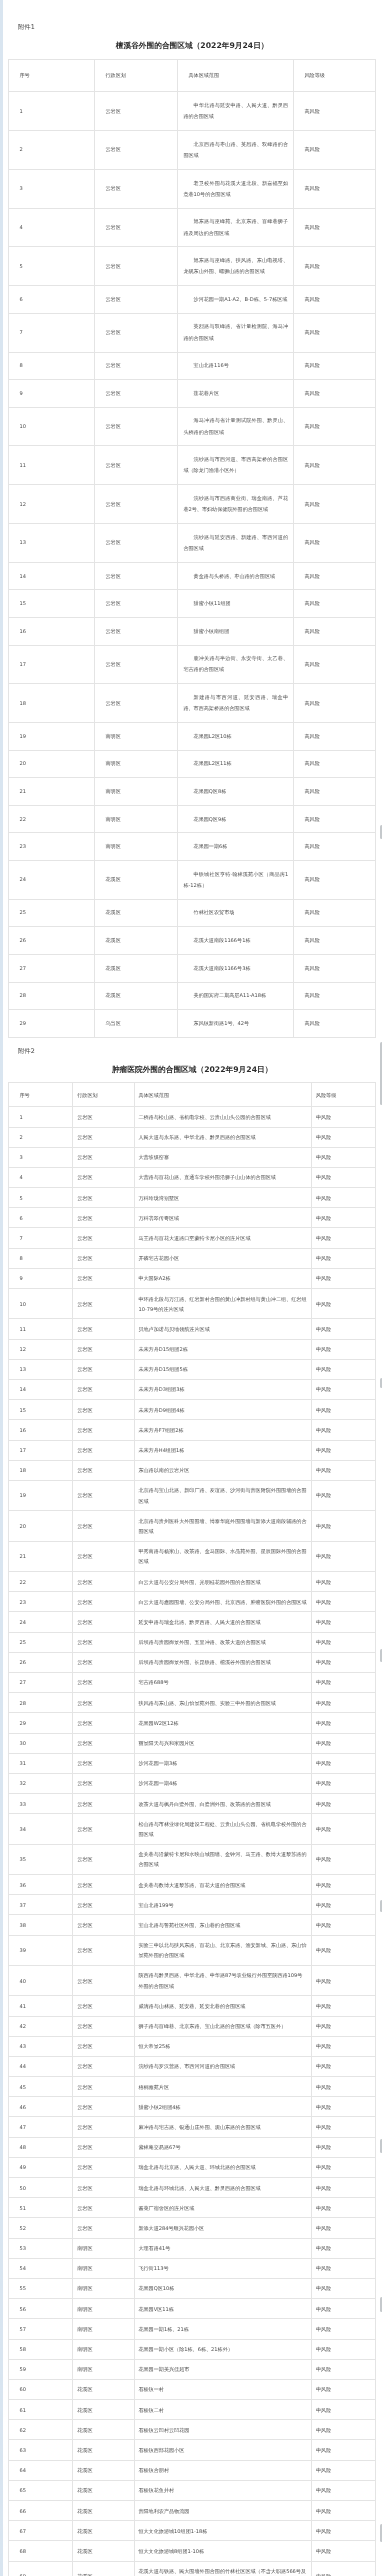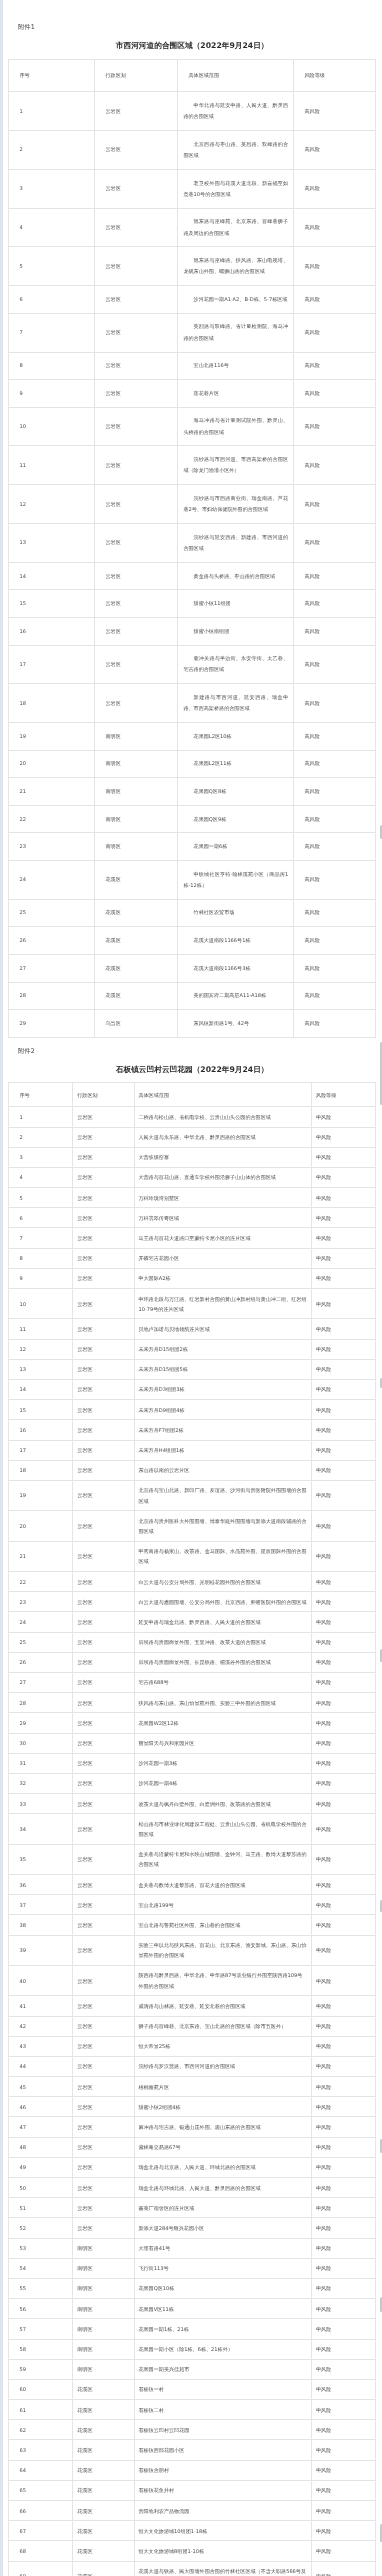--- a/index.html
+++ b/index.html
@@ -28,21 +28,21 @@
 </head>
 <body>
 
 <div class="page">
   <div class="left-strip"></div>
 
   <div class="content">
 
     <section class="att-section">
       <div class="att-label">附件1</div>
-      <h1 class="tbl-title">市西河河道的合围区域（2022年9月24日）</h1>
+      <h1 class="tbl-title">檀溪谷外围的合围区域（2022年9月24日）</h1>
       <table class="tbl-high">
           <colgroup>
             <col style="width: 86px;">
             <col style="width: 83px;">
             <col style="width: 116px;">
             <col style="width: 82px;">
           </colgroup>
         <thead>
           <tr>
               <th class="col-no">序号</th>
@@ -283,21 +283,21 @@
                 <p>东风镇新街路1号、42号</p>
               </td>
               <td class="col-level">高风险</td>
             </tr>
           </tbody>
       </table>
     </section>
 
     <section class="att-section second">
       <div class="att-label">附件2</div>
-      <h1 class="tbl-title">石板镇云凹村云凹花园（2022年9月24日）</h1>
+      <h1 class="tbl-title">肿瘤医院外围的合围区域（2022年9月24日）</h1>
       <table class="tbl-mid">
           <colgroup>
             <col style="width: 64px;">
             <col style="width: 61px;">
             <col style="width: 177px;">
             <col style="width: 64px;">
           </colgroup>
         <thead>
           <tr>
               <th class="col-no">序号</th>

